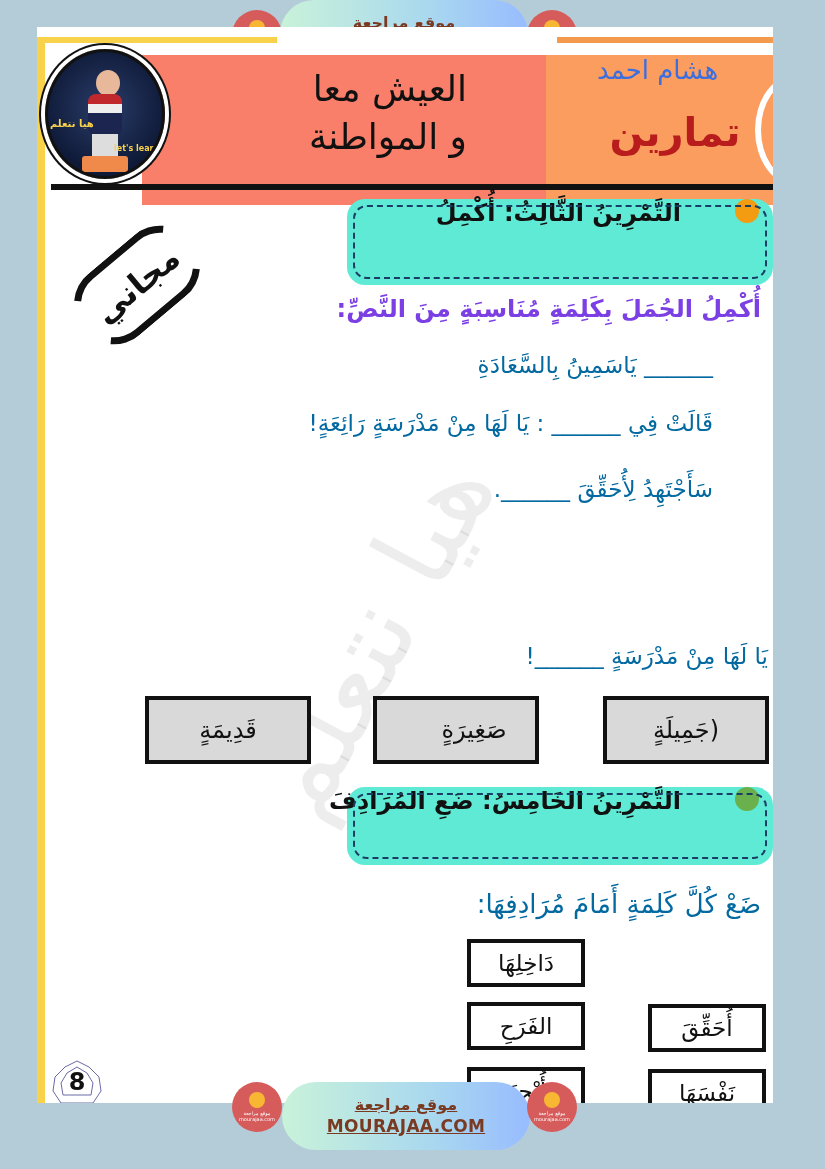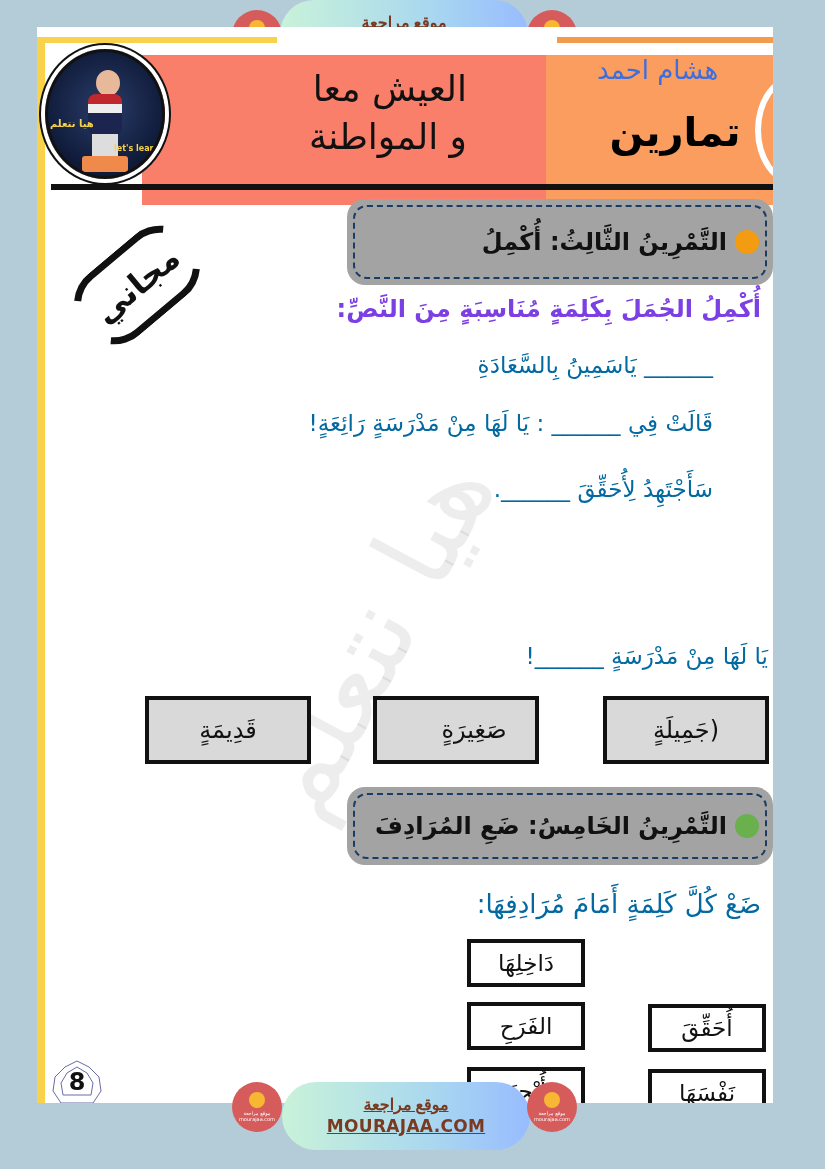--- a/index.html
+++ b/index.html
@@ -51,35 +51,36 @@
   .title-main {
     position: absolute; left: 200px; top: 38px; width: 230px;
     font-size: 36px; font-weight: normal; color: #111; text-align: right; direction: rtl; line-height: 48px;
   }
   .author {
     position: absolute; left: 560px; top: 28px; width: 180px;
     font-size: 26px; font-weight: normal; color: #3b6fe0; direction: rtl; text-align: left; white-space: nowrap;
   }
   .subject {
     position: absolute; left: 568px; top: 82px; width: 140px;
-    font-size: 40px; font-weight: bold; color: #000000; direction: rtl; text-align: center;
+    font-size: 40px; font-weight: bold; color: #b91c1c; direction: rtl; text-align: center;
   }
 
   .badge {
     position: absolute; left: 30px; top: 218px; width: 140px; height: 80px;
     border: 7px solid #111; border-radius: 40px; transform: rotate(-40deg);
     display: flex; align-items: center; justify-content: center;
     font-size: 32px; font-weight: bold; color: #111; direction: rtl;
     border-left-color: transparent; border-right-color: transparent;
   }
 
   .section-title {
-    position: absolute; background: #a3a3a3; border-radius: 18px;
-    display: flex; align-items: center; justify-content: flex-end; direction: ltr;
+    position: absolute; background: #5eead4; border-radius: 18px;
+    display: flex; justify-content: flex-end; direction: ltr;
     padding-right: 14px;
+    gap: 46px;
   }
   .section-title::after {
     content: ""; position: absolute; inset: 6px; border: 2px dashed #1a3d66; border-radius: 14px; pointer-events: none;
   }
   .section-title .text {
     font-size: 24px; font-weight: bold; color: #111; direction: rtl; white-space: nowrap; margin-right: 8px;
   }
   .section-title .dot { width: 24px; height: 24px; border-radius: 50%; flex: none; }
 
   .instruction {
@@ -108,21 +109,21 @@
     font-size: 24px; font-weight: bold; color: #111;
   }
   .page-num svg { position: absolute; left: 0; top: 0; }
 
   .promo {
     position: absolute; width: 248px; height: 68px; border-radius: 34px;
     background: linear-gradient(90deg, #c9f2d9 0%, #a9d8ef 60%, #98bcff 100%);
     display: flex; flex-direction: column; align-items: center; justify-content: center;
     color: #7a3a22; font-weight: bold; text-decoration: underline;
   }
-  .promo .ar { font-size: 16px; direction: rtl; line-height: 20px; font-family: Liberation Serif, serif; }
+  .promo .ar { font-size: 16px; direction: rtl; line-height: 20px; }
   .promo .en { font-size: 17px; line-height: 22px; letter-spacing: 0.3px; }
   .promo-logo {
     position: absolute; width: 50px; height: 50px; border-radius: 50%; background: #d65c5c;
     display: flex; flex-direction: column; align-items: center; justify-content: center;
   }
   .promo-logo .coin { width: 16px; height: 16px; border-radius: 50%; background: #f7b733; }
   .promo-logo .tiny { font-size: 5px; color: #fff; line-height: 6px; margin-top: 2px; text-align: center; }
 </style>
 </head>
 <body>

